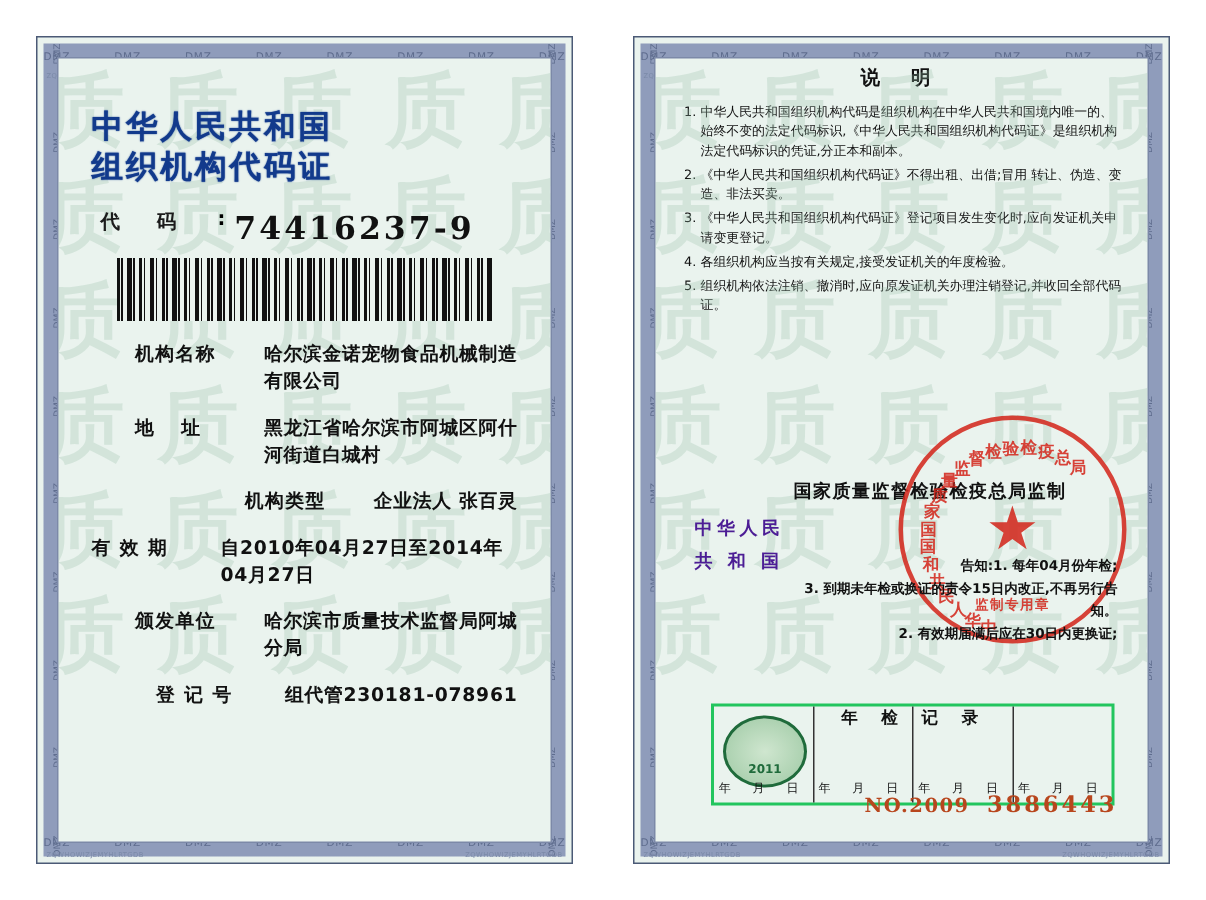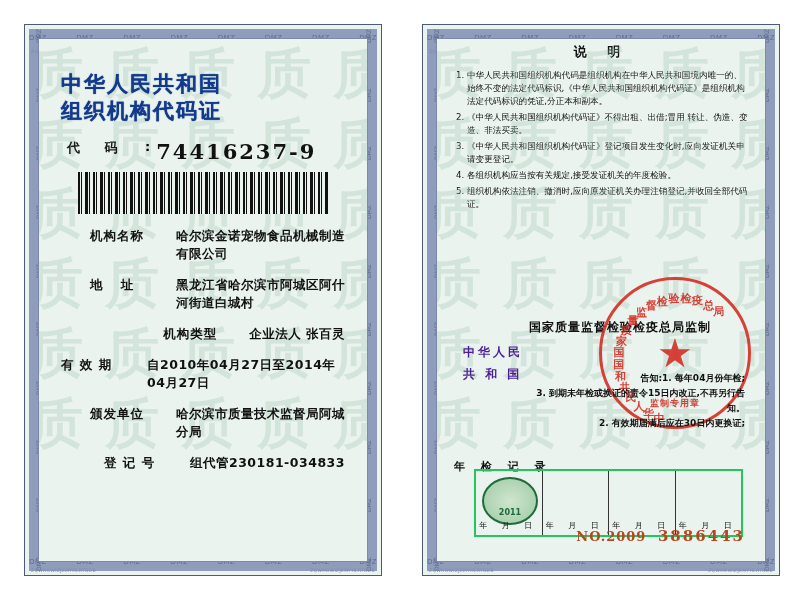--- a/index.html
+++ b/index.html
@@ -151,21 +151,21 @@
     font-size:9px;font-weight:bold;letter-spacing:1px;
   }
 
   .announce{
     position:absolute;left:24px;top:332px;right:20px;
     font-size:9px;line-height:15px;color:#111;font-weight:bold;text-align:right;
   }
   .announce .ln{white-space:nowrap;}
 
   .annual-title{
-    position:absolute;left:0;right:0;top:420px;text-align:left;
+    position:absolute;left:0;right:0;top:432px;text-align:center;
     font-size:11px;font-weight:bold;letter-spacing:6px;color:#111;margin-left:17px;
   }
   .annual-table{
     position:absolute;left:37px;right:22px;top:430px;height:64px;
     border:2px solid #22c55e;display:flex;
   }
   .annual-cell{
     flex:1;border-right:1px solid #333;position:relative;
   }
   .annual-cell:last-child{border-right:none;}
@@ -303,21 +303,21 @@
           <div class="lbl">颁发单位</div>
           <div class="val">
             <span>哈尔滨市质量技术监督局阿城</span>
             <span class="l2">分局</span>
           </div>
         </div>
 
         <div class="field">
           <div class="lbl">登 记 号</div>
           <div class="val">
-            <span>组代管230181-034833</span>
+            <span>组代管230181-078961</span>
           </div>
         </div>
       </div>
     </div>
   </div>
 
   <div class="cert" id="cert-right">
     <div class="border-band"></div>
 
     <div class="dmz-row top">

